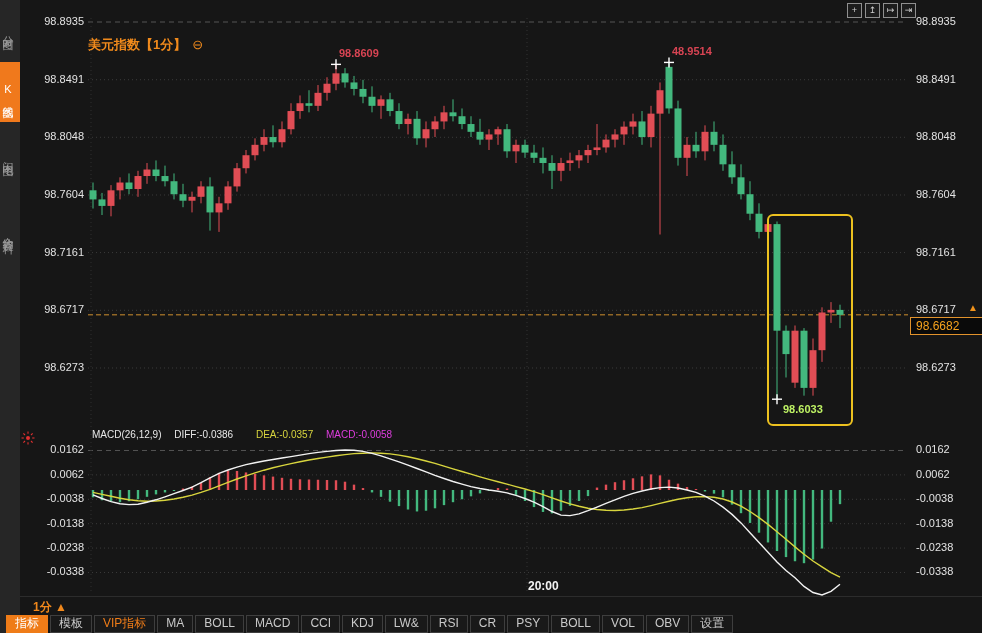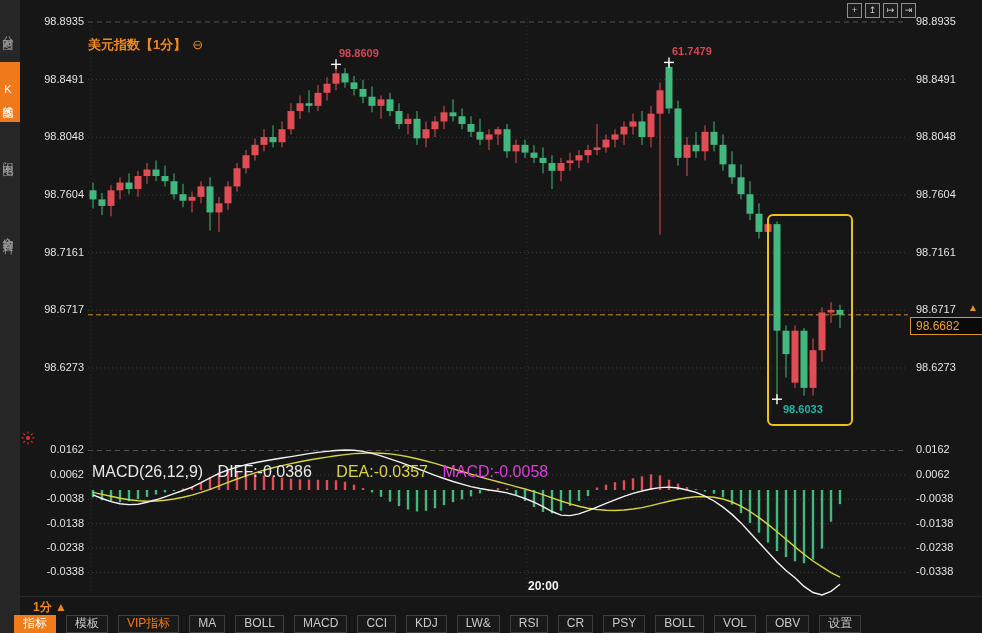--- a/index.html
+++ b/index.html
@@ -12,30 +12,30 @@
   #title{position:absolute;left:88px;top:4px;color:#f08a1c;font-size:13px;font-weight:bold;margin-top:32px;}
   #title .zo{margin-left:6px;font-weight:normal;cursor:pointer;}
   #toolbar{position:absolute;left:847px;top:3px;display:flex;gap:3px;}
   .tb-icon{width:13px;height:13px;border:1px solid #8f8f8f;background:#1c1c1c;color:#cfcfcf;
        font-size:9px;line-height:12px;text-align:center;cursor:pointer;}
   .axlbl{position:absolute;font-size:11px;color:#e3e3e3;white-space:nowrap;}
   .axlbl.left{left:18px;width:66px;text-align:right;}
   .axlbl.right{left:916px;text-align:left;}
   #chart-svg{position:absolute;left:0;top:0;}
   .ann{position:absolute;font-size:11px;font-weight:bold;white-space:nowrap;}
-  #macd-header{position:absolute;left:92px;top:429px;font-size:16px;white-space:nowrap;margin-top:34px;}
+  #macd-header{position:absolute;left:92px;top:429px;font-size:10px;white-space:nowrap;}
   #macd-header span{margin-right:10px;}
   #alarm{position:absolute;left:21px;top:431px;cursor:pointer;}
   #cur-box{position:absolute;left:910px;top:317px;width:68px;height:16px;border:1px solid #e2932c;
        background:#0a0a0a;color:#f5a21d;font-size:12px;line-height:16px;padding-left:5px;}
   #cur-arrow{position:absolute;left:968px;top:302px;color:#f0931c;font-size:10px;}
   #interval{position:absolute;left:33px;top:599px;color:#f0881c;font-weight:bold;font-size:12px;}
   #time-lbl{position:absolute;left:528px;top:579px;color:#f2f2f2;font-weight:bold;font-size:12px;}
   #watermark{position:absolute;left:851px;top:572px;font-size:37px;color:#c9ccd1;letter-spacing:1px;}
-  #tab-bar{position:absolute;left:14px;top:615px;display:flex;gap:10px;justify-content:space-between;}
+  #tab-bar{position:absolute;left:6px;top:615px;display:flex;gap:2px;justify-content:space-between;}
   .tab{border:1px solid #3e3e3e;background:#191919;color:#c9c9c9;font-size:12px;height:16px;
        line-height:15px;padding:0 8px;white-space:nowrap;cursor:pointer;}
   .tab.active{background:#ef7c18;border-color:#ef7c18;color:#ffffff;}
   .tab.vip{color:#ef7c18;}
   #sep-bottom{position:absolute;left:20px;top:596px;width:962px;height:1px;background:#2c2c2c;}
 </style>
 </head>
 <body>
 
 <div id="app">
@@ -343,22 +343,22 @@
         <line x1="813" x2="813" y1="490" y2="559.54" stroke="#43b87e" stroke-width="2.4"></line>
         <line x1="822" x2="822" y1="490" y2="548.56" stroke="#43b87e" stroke-width="2.4"></line>
         <line x1="831" x2="831" y1="490" y2="521.72" stroke="#43b87e" stroke-width="2.4"></line>
         <line x1="840" x2="840" y1="490" y2="504.152" stroke="#43b87e" stroke-width="2.4"></line>
         <polyline points="93,492.4 102,494.4 111,496.3 120,498.3 129,499.8 138,500.7 147,501.2 156,501.0 165,500.2 174,499.0 183,497.3 192,495.1 201,492.4 210,489.3 219,485.9 228,482.4 237,479.0 246,475.8 255,472.9 264,470.2 273,467.8 282,465.6 291,463.6 300,461.7 309,460.0 318,458.5 327,457.1 336,455.8 345,454.6 354,453.6 363,453.2 372,452.9 381,453.2 390,453.9 399,455.1 408,456.8 417,458.8 426,461.0 435,463.4 444,466.1 453,468.8 462,471.5 471,474.1 480,476.8 489,479.3 498,481.7 507,484.1 516,486.6 525,489.0 534,491.7 543,494.6 552,497.8 561,501.0 570,503.9 579,506.3 588,508.3 597,509.5 606,510.3 615,510.5 624,510.0 633,509.0 642,507.6 651,505.6 660,503.4 669,501.2 678,499.3 687,497.8 696,496.8 705,496.6 714,497.3 723,499.0 732,502.0 741,506.1 750,511.5 759,517.6 768,524.4 777,531.7 786,539.3 795,546.9 804,554.2 813,561.0 822,566.9 831,572.7 840,577.1" fill="none" stroke="#d8d53e" stroke-width="1.4"></polyline>
         <polyline points="93,494.9 102,498.5 111,501.7 120,503.7 129,504.6 138,504.2 147,502.2 156,499.8 165,496.8 174,493.7 183,490.5 192,487.1 201,482.7 210,477.8 219,473.4 228,470.0 237,467.1 246,464.6 255,462.7 264,461.0 273,459.5 282,458.0 291,456.6 300,455.1 309,453.6 318,452.4 327,451.4 336,450.5 345,450.0 354,450.2 363,451.4 372,453.4 381,455.8 390,458.8 399,461.9 408,465.1 417,468.5 426,471.9 435,475.4 444,478.5 453,481.5 462,484.1 471,486.6 480,488.5 489,490.0 498,491.2 507,492.9 516,495.4 525,498.5 534,502.2 543,506.6 552,511.5 561,515.1 570,515.6 579,513.9 588,510.7 597,507.1 606,503.4 615,499.8 624,496.3 633,493.4 642,491.0 651,489.0 660,487.6 669,487.1 678,488.0 687,490.0 696,492.4 705,496.1 714,501.0 723,507.1 732,514.4 741,522.9 750,532.7 759,542.5 768,552.2 777,562.0 786,570.5 795,577.8 804,586.4 813,592.5 822,594.9 831,591.3 840,584.2" fill="none" stroke="#f2f2f2" stroke-width="1.4"></polyline>
       </g>
     </svg>
 
   <div class="ann" id="ann-high1" style="left: 339px; top: 47.3725px; color: rgb(216, 68, 83);">98.8609</div>
-  <div class="ann" id="ann-high2" style="left: 672px; top: 45.4228px; color: rgb(216, 68, 83);">61.7479</div>
-  <div class="ann" id="ann-low" style="left: 783px; top: 403.193px; color: #14b8a6;">98.6033</div>
+  <div class="ann" id="ann-high2" style="left: 672px; top: 45.4228px; color: rgb(216, 68, 83);">48.9514</div>
+  <div class="ann" id="ann-low" style="left: 783px; top: 403.193px; color: #bef264;">98.6033</div>
 
   <div id="cur-box">98.6682</div>
   <div id="cur-arrow">▲</div>
 
   <div id="alarm">
     <svg width="14" height="14" viewBox="0 0 14 14">
       <circle cx="7" cy="7" r="2" fill="#e03030"></circle>
       <g stroke="#e03030" stroke-width="1.1">
         <line x1="7" y1="0.5" x2="7" y2="2.8"></line>
           <line x1="7" y1="11.2" x2="7" y2="13.5"></line>

